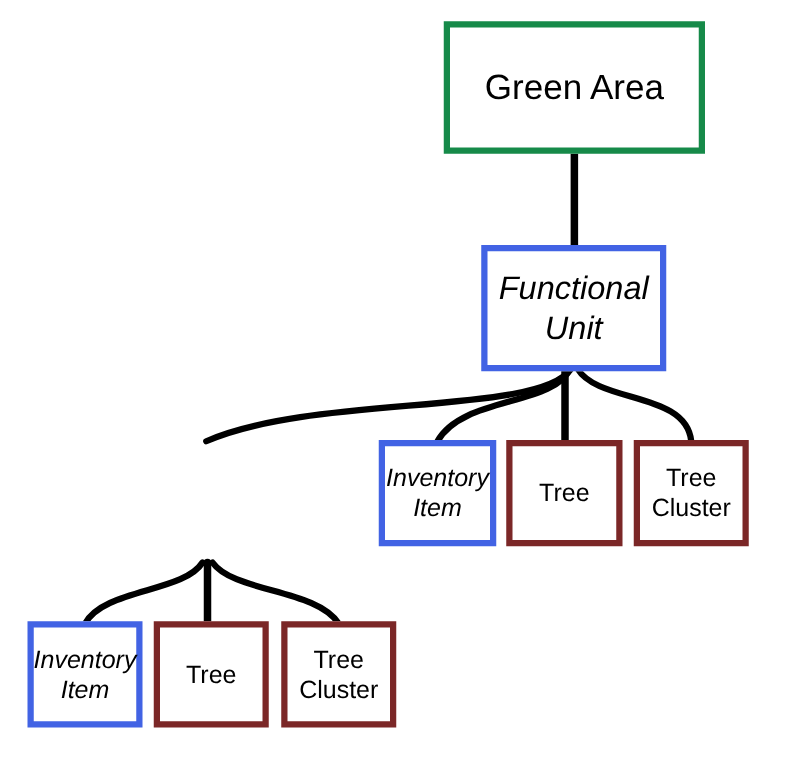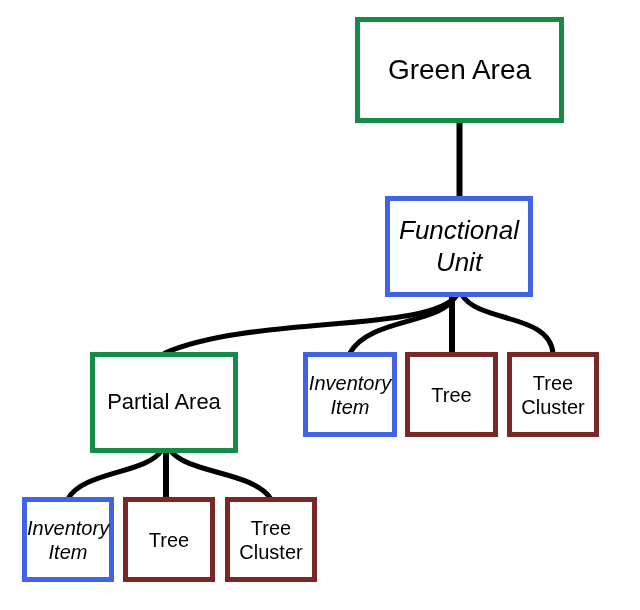--- a/index.html
+++ b/index.html
@@ -78,23 +78,20 @@
 
   <div class="node green n-green-area">
     <span class="label">Green Area</span>
   </div>
 
   <div class="node blue n-functional-unit">
     <span class="label">Functional
 Unit</span>
   </div>
 
-  <div class="node green n-partial-area">
-    <span class="label">Partial Area</span>
-  </div>
 
   <div class="node blue n-inv-mid">
     <span class="label">Inventory
 Item</span>
   </div>
 
   <div class="node maroon n-tree-mid">
     <span class="label">Tree</span>
   </div>
 

